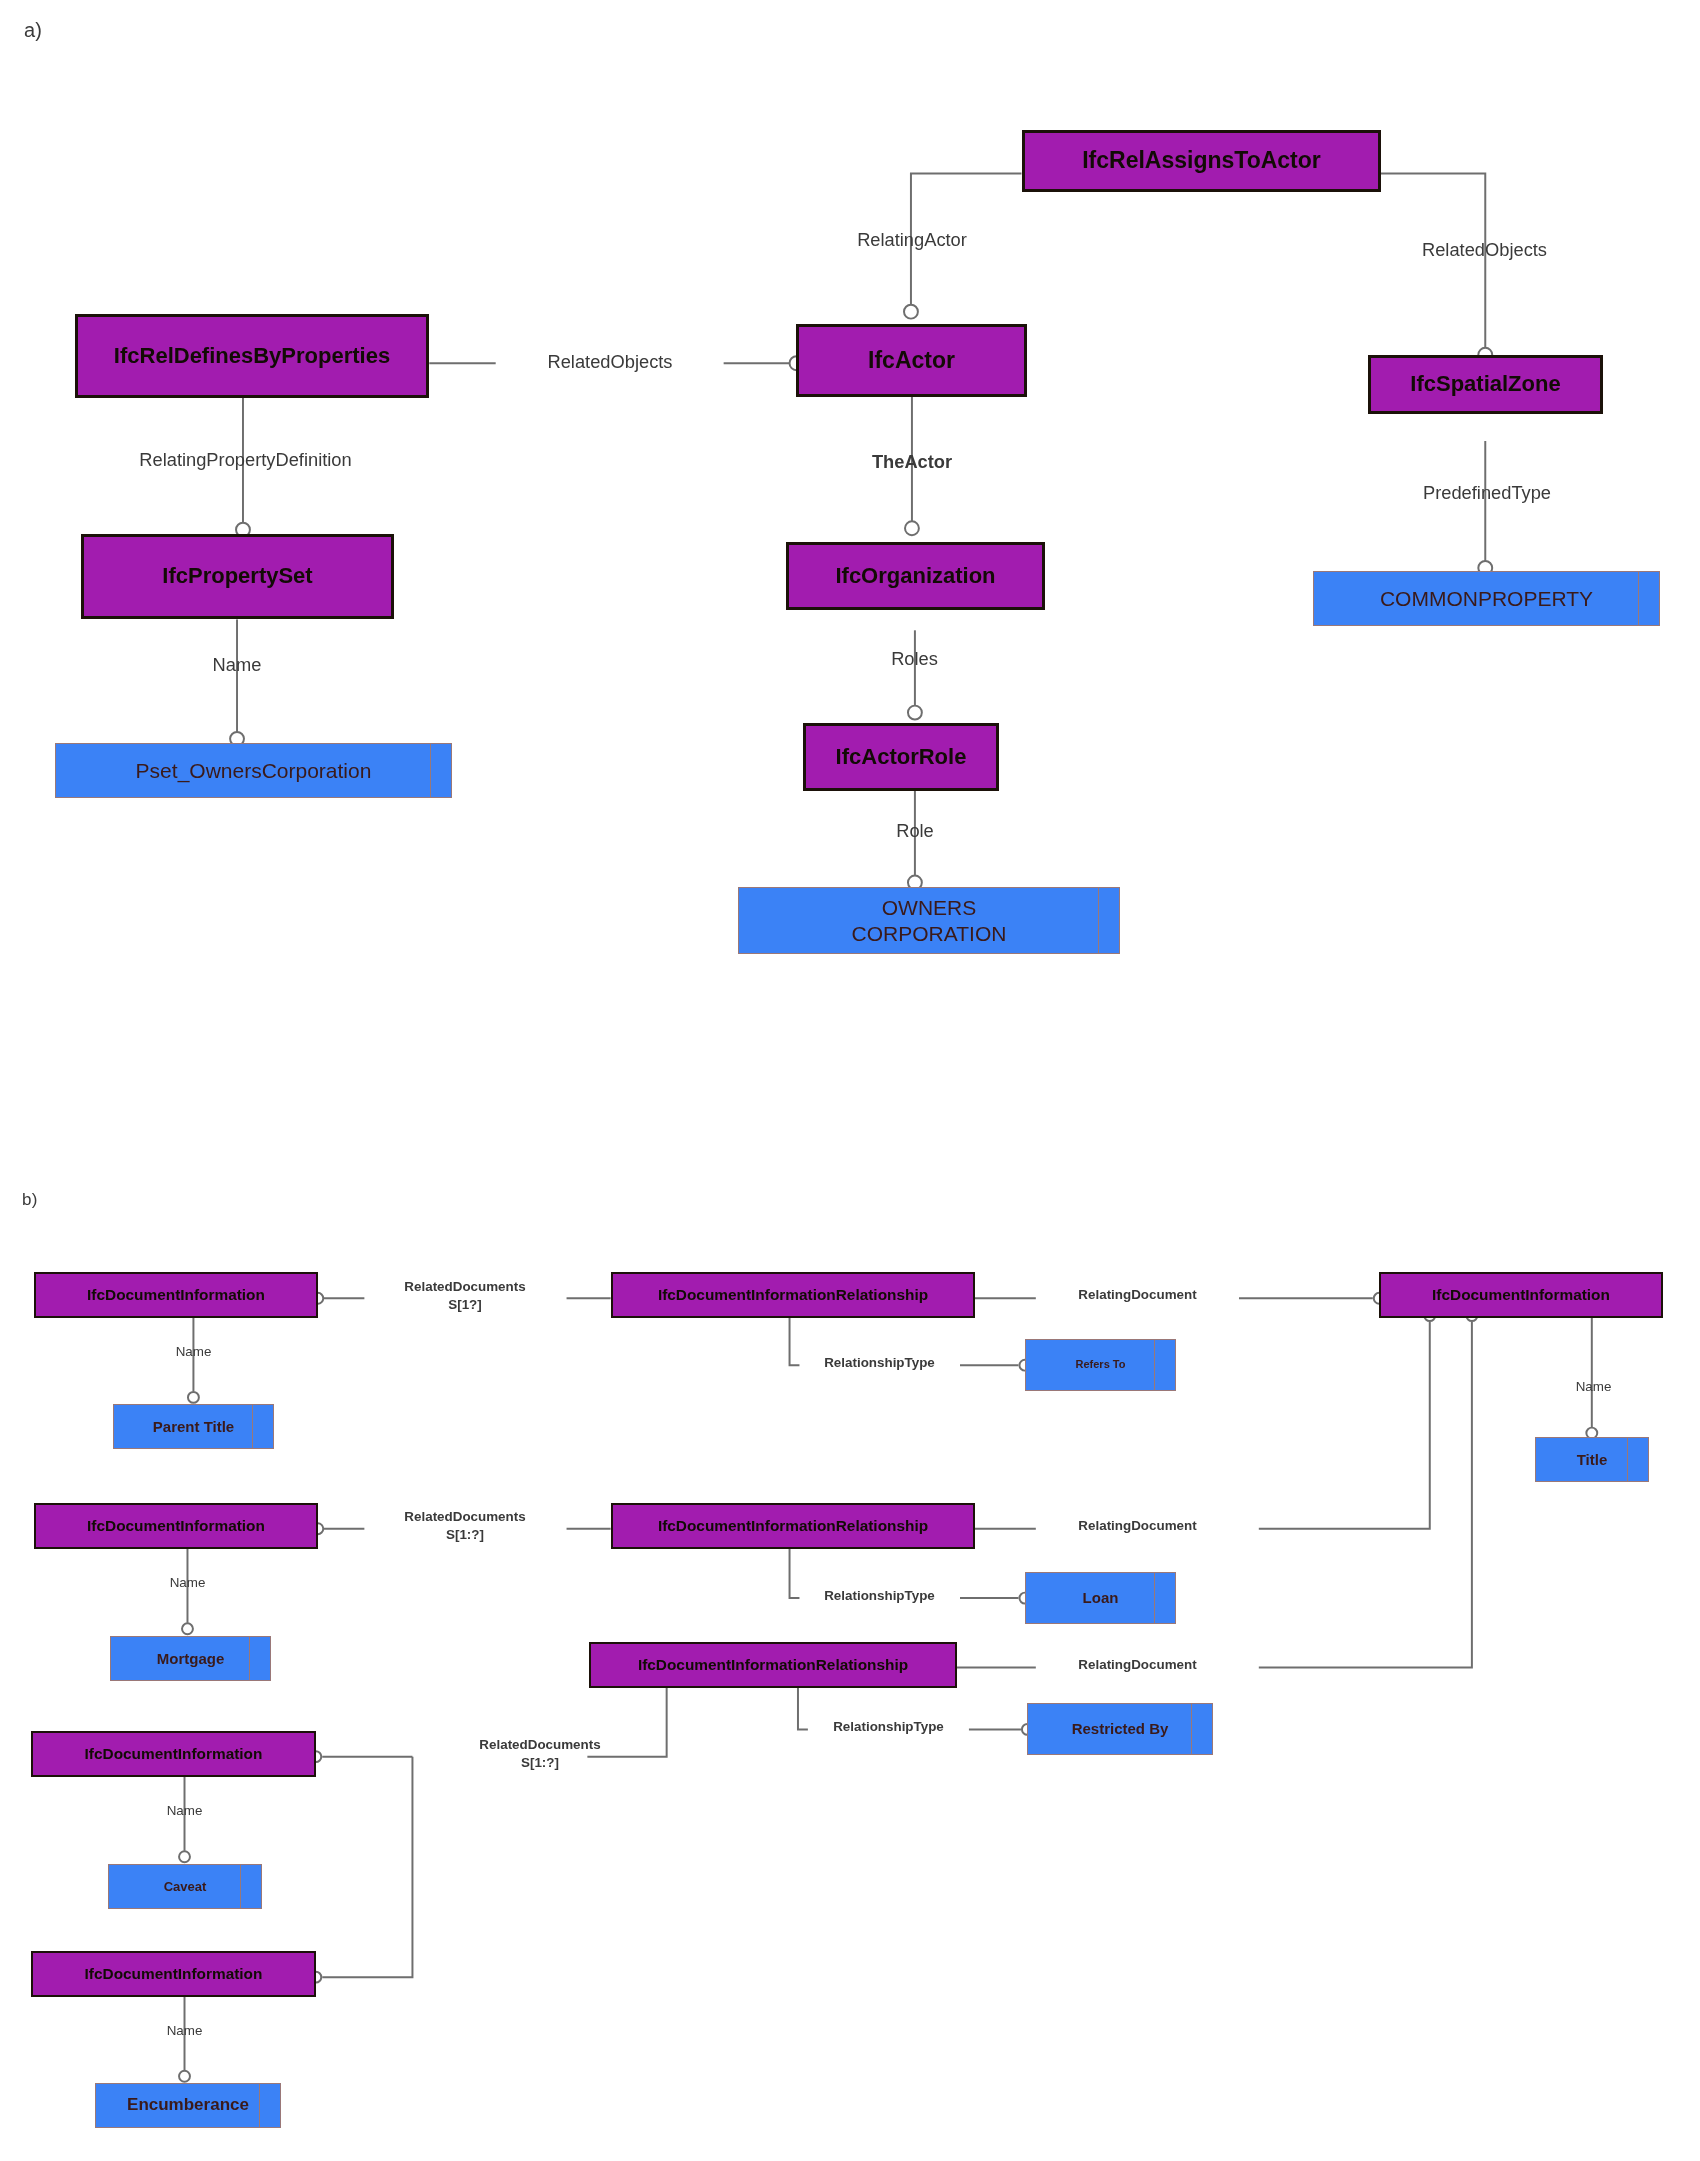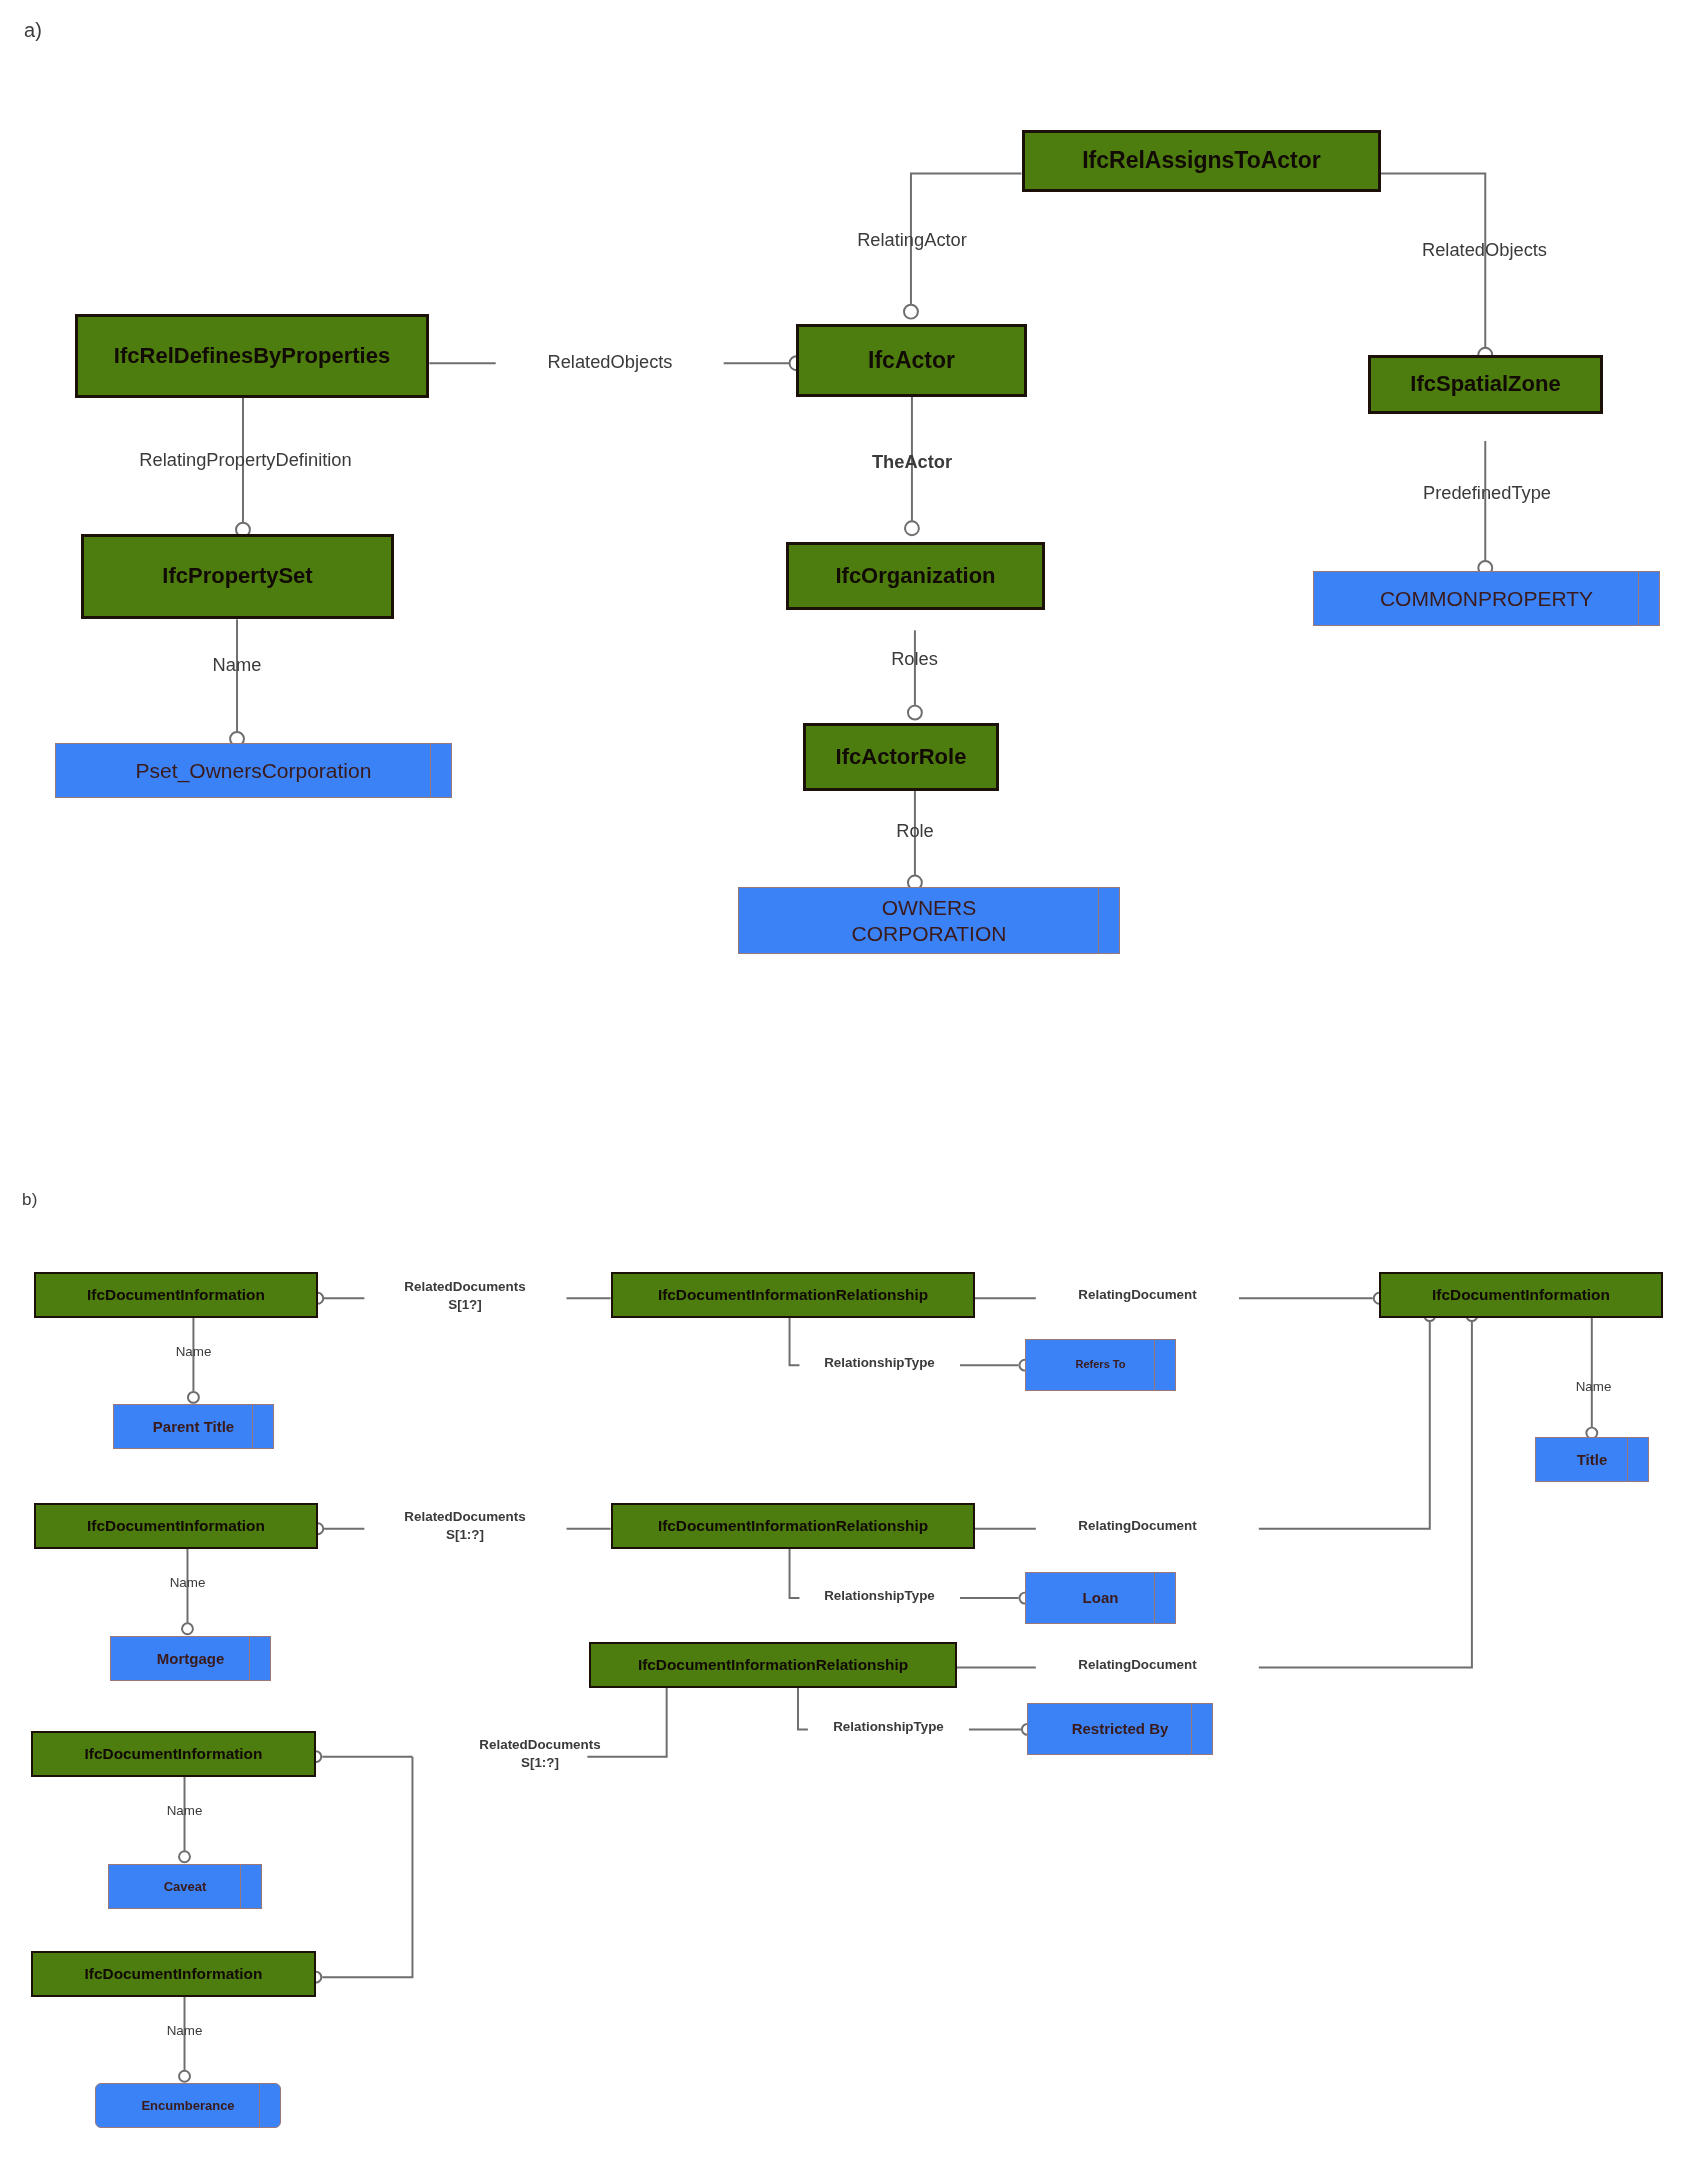--- a/index.html
+++ b/index.html
@@ -12,21 +12,21 @@
   svg#wires{position:absolute;left:0;top:0;width:1700px;height:2161px;pointer-events:none;}
 
   .panel-label{
     position:absolute;font-size:20px;color:#3b3b3b;font-weight:400;
     font-family:"Liberation Sans", sans-serif;letter-spacing:0.2px;
   }
 
   
   .ent{
     position:absolute;box-sizing:border-box;
-    background:#4d7c0f;
+    background:#a21caf;
     border:3px solid #1b1109;
     display:flex;align-items:center;justify-content:center;
     text-align:center;
     color:#120b05;font-weight:bold;
     font-family:"Liberation Sans", sans-serif;
     line-height:1.12;
     z-index:4;
   }
   .ent.sm{font-size:15.4px;border-width:2.5px;}
 
@@ -225,21 +225,21 @@
   <div class="val bold" style="left:1535px;top:1437px;width:114px;height:45px;font-size:15px;">Title</div>
 
   <div class="val bold" style="left:110px;top:1636px;width:161px;height:45px;font-size:15px;">Mortgage</div>
 
   <div class="val bold" style="left:1025px;top:1572px;width:151px;height:52px;font-size:15px;">Loan</div>
 
   <div class="val bold" style="left:1027px;top:1703px;width:186px;height:52px;font-size:15px;">Restricted By</div>
 
   <div class="val bold" style="left:108px;top:1864px;width:154px;height:45px;font-size:13px;">Caveat</div>
 
-  <div class="val bold" style="left:95px;top:2083px;width:186px;height:45px;font-size:13px;border-radius:6px;">Encumberance</div>
+  <div class="val bold" style="left:95px;top:2083px;width:186px;height:45px;font-size:17px;">Encumberance</div>
 
   <div class="rolelbl mid" style="left:364px;top:1278px;width:202px;line-height:1.35;">RelatedDocuments
 S[1?]</div>
 
   <div class="rolelbl mid" style="left:1036px;top:1287px;width:203px;">RelatingDocument</div>
 
   <div class="rolelbl mid" style="left:799px;top:1355px;width:161px;">RelationshipType</div>
 
   <div class="rolelbl midp" style="left:144px;top:1344px;width:99px;">Name</div>
 

